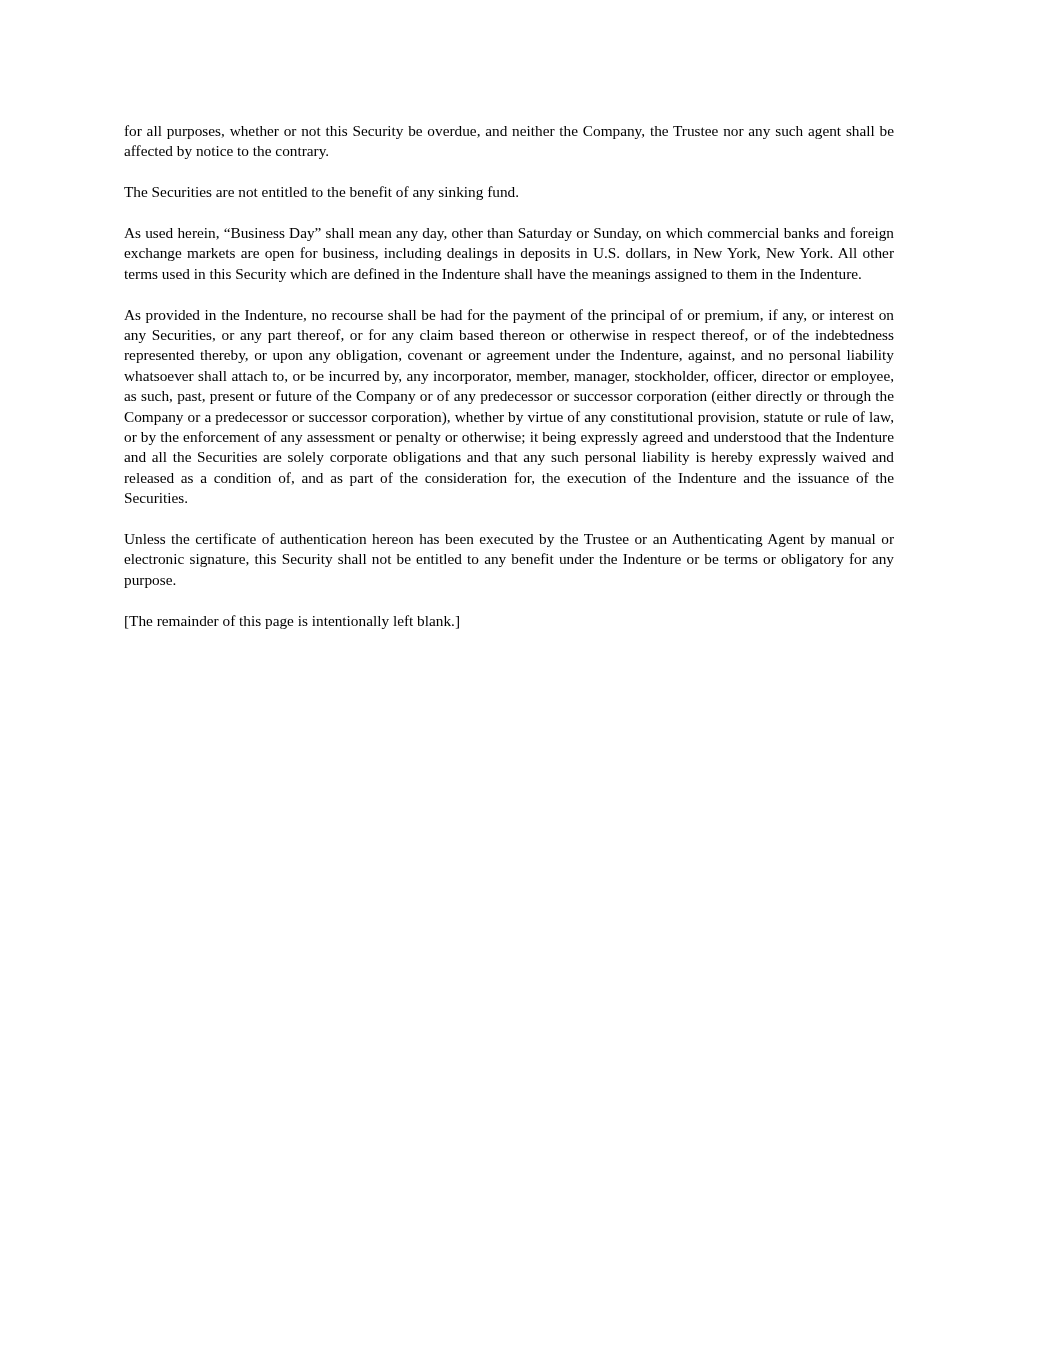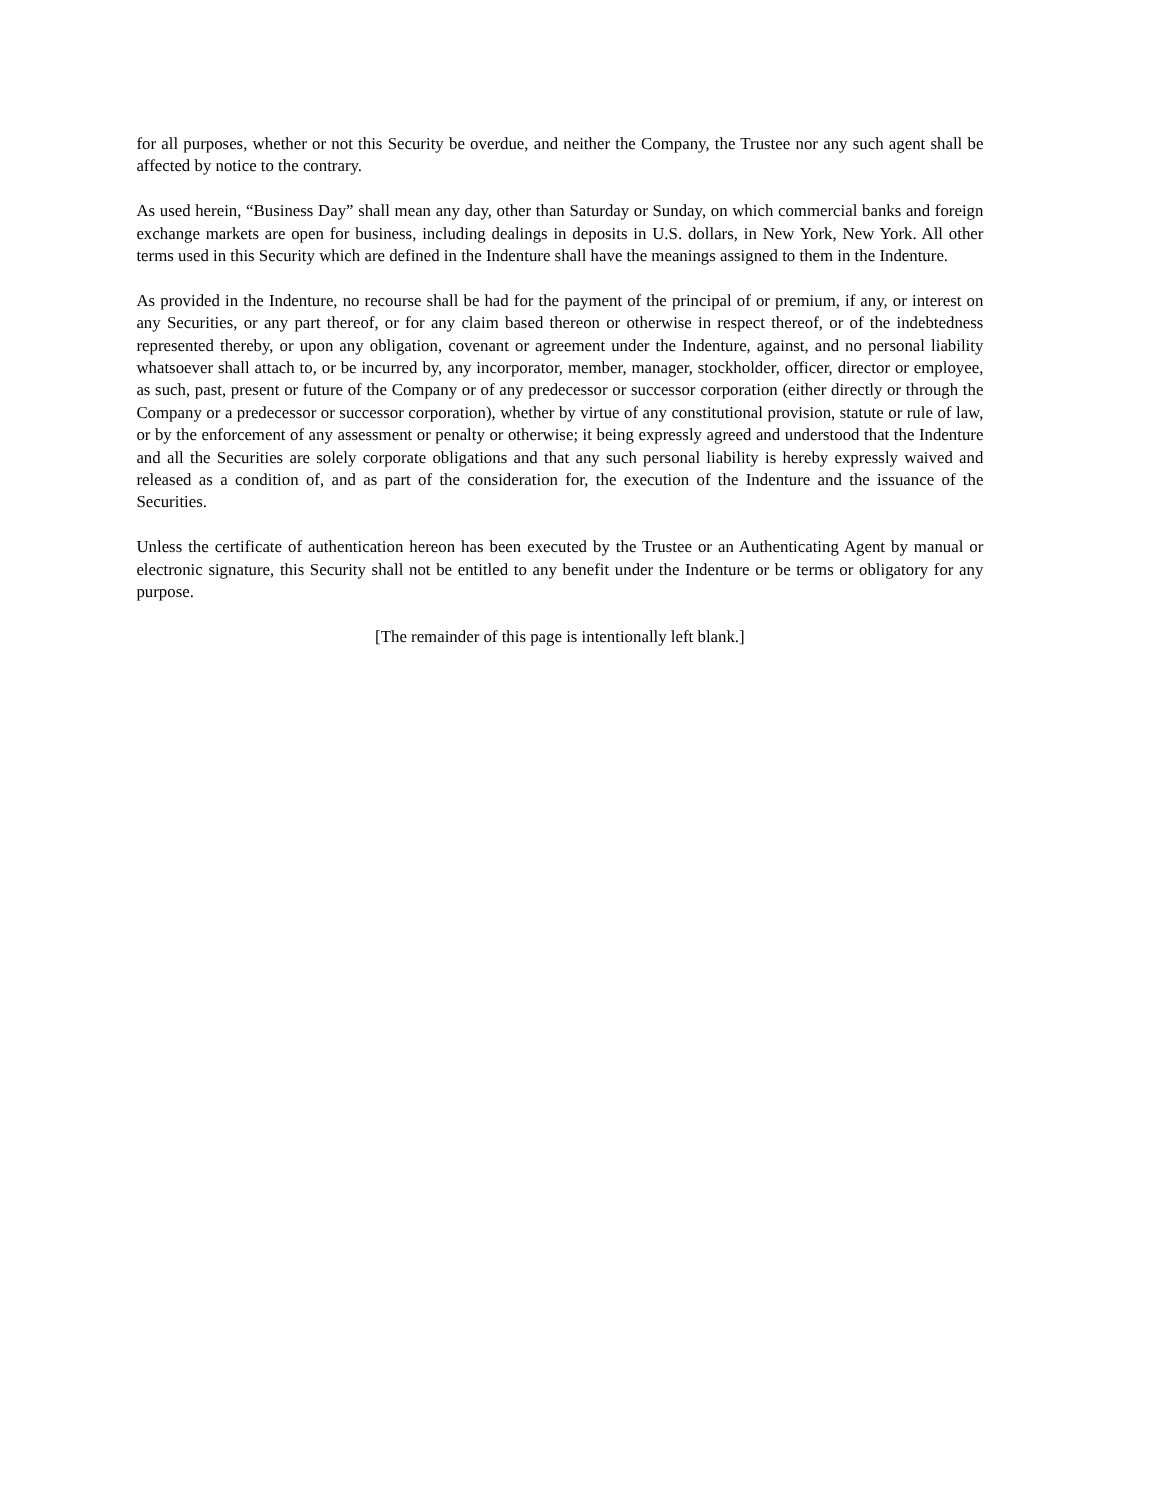--- a/index.html
+++ b/index.html
@@ -26,29 +26,30 @@
     margin: 0 0 20.4px 0;
     font-size: 15.3px;
     line-height: 20.4px;
     text-align: justify;
     text-justify: inter-word;
   }
   p.center-note {
     margin: 0;
     font-size: 15.3px;
     line-height: 20.4px;
-    text-align: center;
+    text-align: left;
   }
 </style>
 </head>
 <body>
 
 <div class="page">
   <p class="body-para">for all purposes, whether or not this Security be overdue, and neither the Company, the Trustee nor any such agent shall be affected by notice to the contrary.</p>
 
+  <p class="body-para">The Securities are not entitled to the benefit of any sinking fund.</p>
 
   <p class="body-para">As used herein, “Business Day” shall mean any day, other than Saturday or Sunday, on which commercial banks and foreign exchange markets are open for business, including dealings in deposits in U.S. dollars, in New York, New York.  All other terms used in this Security which are defined in the Indenture shall have the meanings assigned to them in the Indenture.</p>
 
   <p class="body-para">As provided in the Indenture, no recourse shall be had for the payment of the principal of or premium, if any, or interest on any Securities, or any part thereof, or for any claim based thereon or otherwise in respect thereof, or of the indebtedness represented thereby, or upon any obligation, covenant or agreement under the Indenture, against, and no personal liability whatsoever shall attach to, or be incurred by, any incorporator, member, manager, stockholder, officer, director or employee, as such, past, present or future of the Company or of any predecessor or successor corporation (either directly or through the Company or a predecessor or successor corporation), whether by virtue of any constitutional provision, statute or rule of law, or by the enforcement of any assessment or penalty or otherwise; it being expressly agreed and understood that the Indenture and all the Securities are solely corporate obligations and that any such personal liability is hereby expressly waived and released as a condition of, and as part of the consideration for, the execution of the Indenture and the issuance of the Securities.</p>
 
   <p class="body-para">Unless the certificate of authentication hereon has been executed by the Trustee or an Authenticating Agent by manual or electronic signature, this Security shall not be entitled to any benefit under the Indenture or be terms or obligatory for any purpose.</p>
 
   <p class="center-note">[The remainder of this page is intentionally left blank.]</p>
 </div>
 

